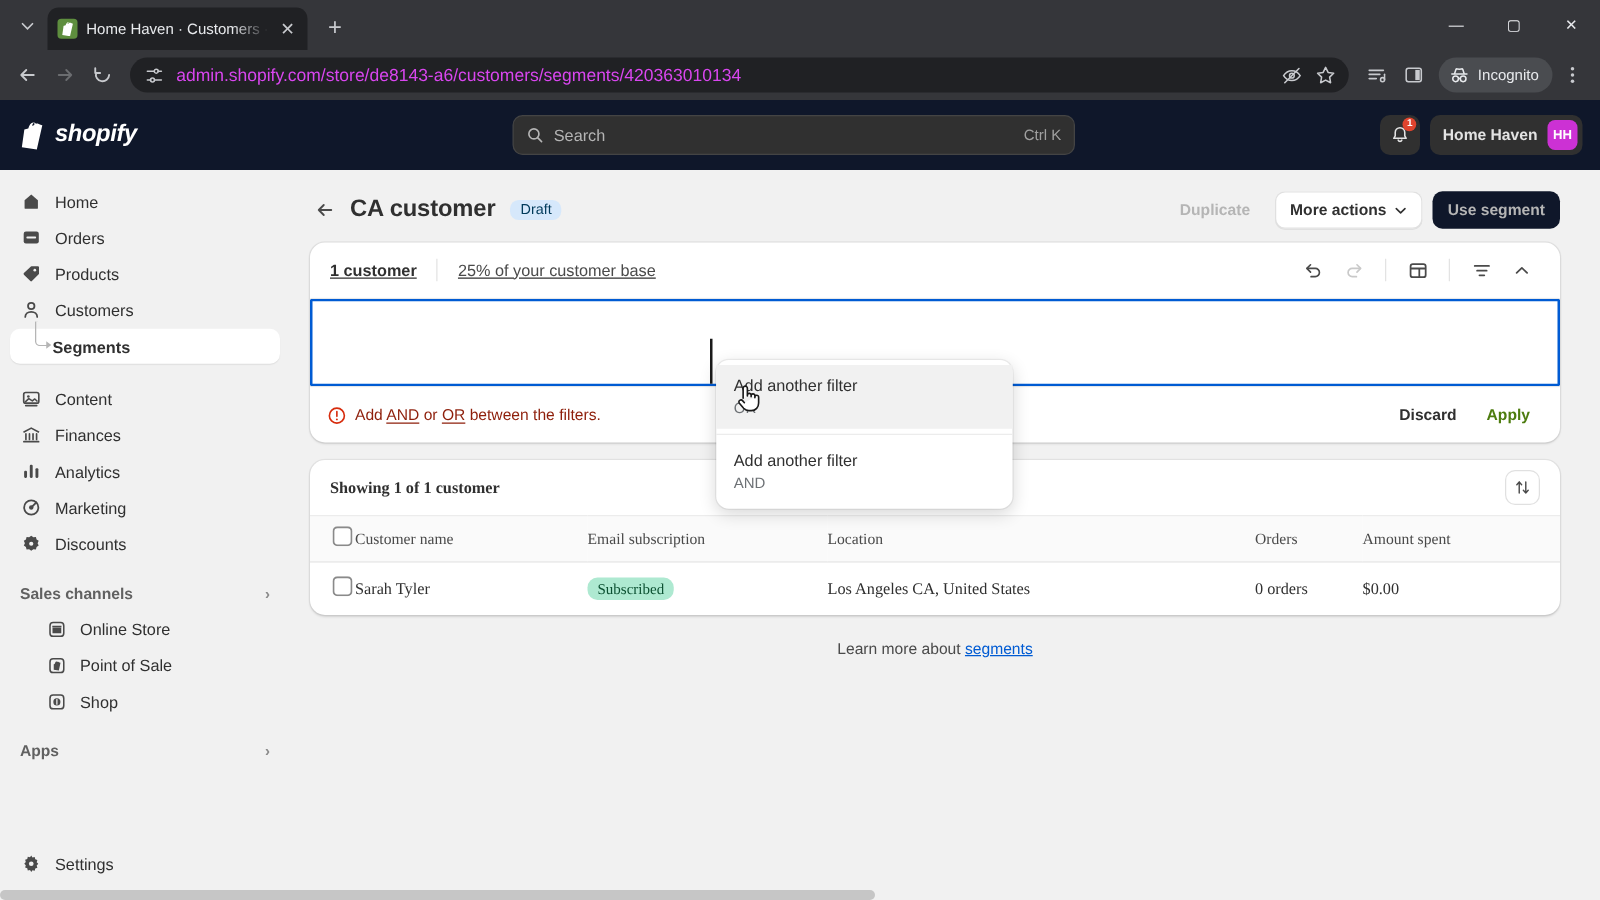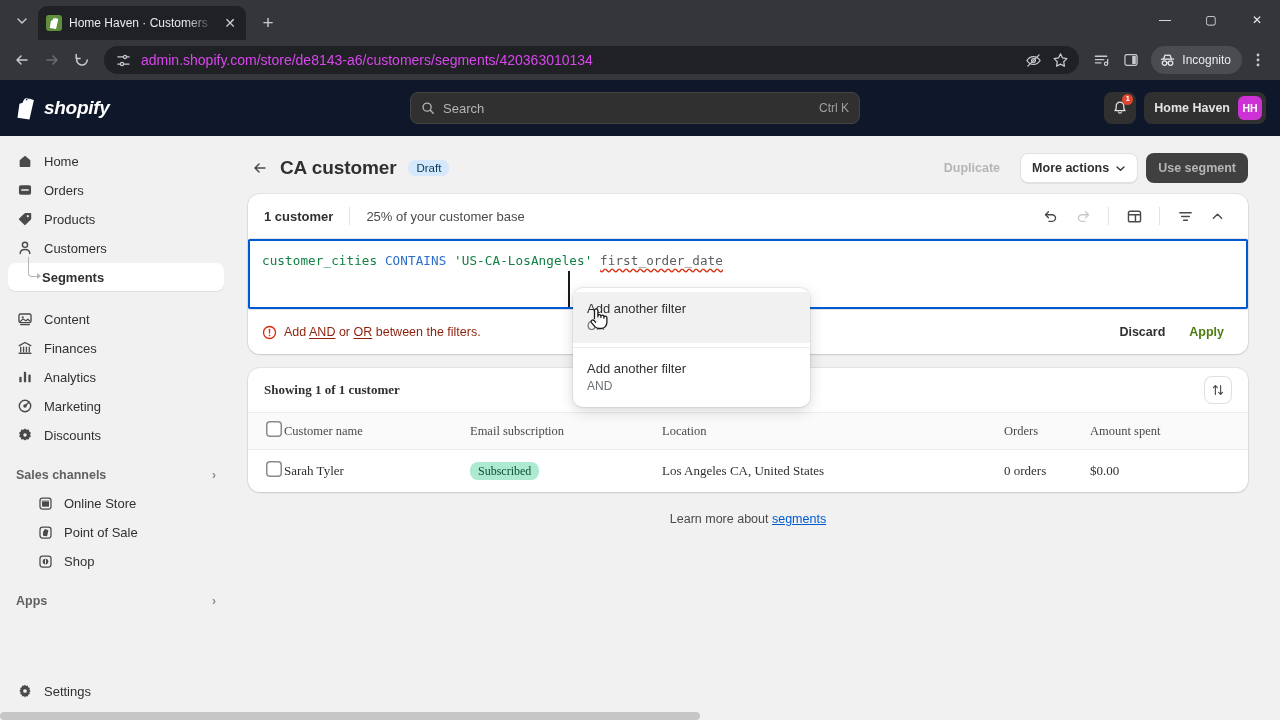--- a/index.html
+++ b/index.html
@@ -125,28 +125,28 @@
   .badge-draft { margin-left: 12px; background: #d6e8fb; color: #003a5a; font-size: 11.5px;
                  padding: 2px 8px; border-radius: 7px; font-weight: 500; }
   .head-actions { margin-left: auto; display: flex; align-items: center; gap: 8px; }
   .btn {
     height: 30px; border-radius: 8px; font-size: 12.5px; font-weight: 600;
     display: flex; align-items: center; gap: 6px; padding: 0 12px;
     background: #fff; color: #303030;
     box-shadow: 0 1px 0 rgba(0,0,0,.07), inset 0 0 0 1px rgba(0,0,0,.12);
   }
   .btn.disabled { background: #f1f1f1; color: #b5b5b5; box-shadow: none; }
-  .btn.secondary-dis { background: #404040; color: #b5b5b5; box-shadow: none; }
+  .btn.secondary-dis { background: #0f172a; color: #b5b5b5; box-shadow: none; }
 
   
   .card { background: #fff; border-radius: 12px; box-shadow: 0 1px 2px rgba(0,0,0,.12),
           0 0 0 1px rgba(0,0,0,.05); }
   .query-card { margin-top: 2px; }
   .query-top { height: 44px; display: flex; align-items: center; padding: 0 16px;
-               font-size: 13px; color: #303030; }
+               font-size: 13px; color: #303030; text-decoration: underline; }
   .q-count { font-weight: 600; }
   .q-sep { width: 1px; height: 18px; background: #e3e3e3; margin: 0 16px; }
   .q-pct { color: #4a4a4a; }
   .query-tools { margin-left: auto; display: flex; align-items: center; gap: 2px; }
   .tool-btn { width: 30px; height: 30px; border-radius: 8px; display: flex;
               align-items: center; justify-content: center; color: #4a4a4a; }
   .tool-btn.dis { color: #c9c9c9; }
   .tool-div { width: 1px; height: 18px; background: #e3e3e3; margin: 0 8px; }
 
   .editor {
@@ -581,21 +581,20 @@
           </div>
           <div class="tool-btn">
             <svg width="13" height="13" viewBox="0 0 14 14">
                 <path d="M2.5 9L7 4.6 11.5 9" stroke="currentColor" stroke-width="1.5" fill="none" stroke-linecap="round" stroke-linejoin="round"></path>
               </svg>
           </div>
         </div>
       </div>
 
       <div class="editor">
-        <div class="code"><span class="tok-field">customer_cities</span><span> </span><span class="tok-op">CONTAINS</span><span> </span><span class="tok-str">'US-CA-LosAngeles'</span><span> </span><span class="tok-err">first_order_date</span></div>
         <div class="caret"></div>
       </div>
 
       <div class="query-foot">
         <div class="err-msg">
           <span style="display:flex;color:#d72c0d">
             <svg width="15" height="15" viewBox="0 0 16 16">
                 <circle cx="8" cy="8" r="6.4" stroke="currentColor" stroke-width="1.4" fill="none"></circle>
                 <path d="M8 4.6v4" stroke="currentColor" stroke-width="1.4" stroke-linecap="round"></path>
                 <circle cx="8" cy="11.2" r=".85" fill="currentColor"></circle>

